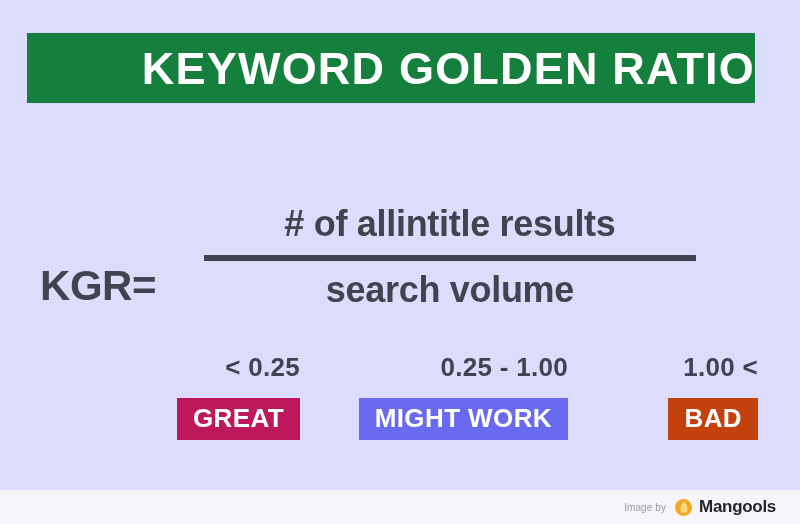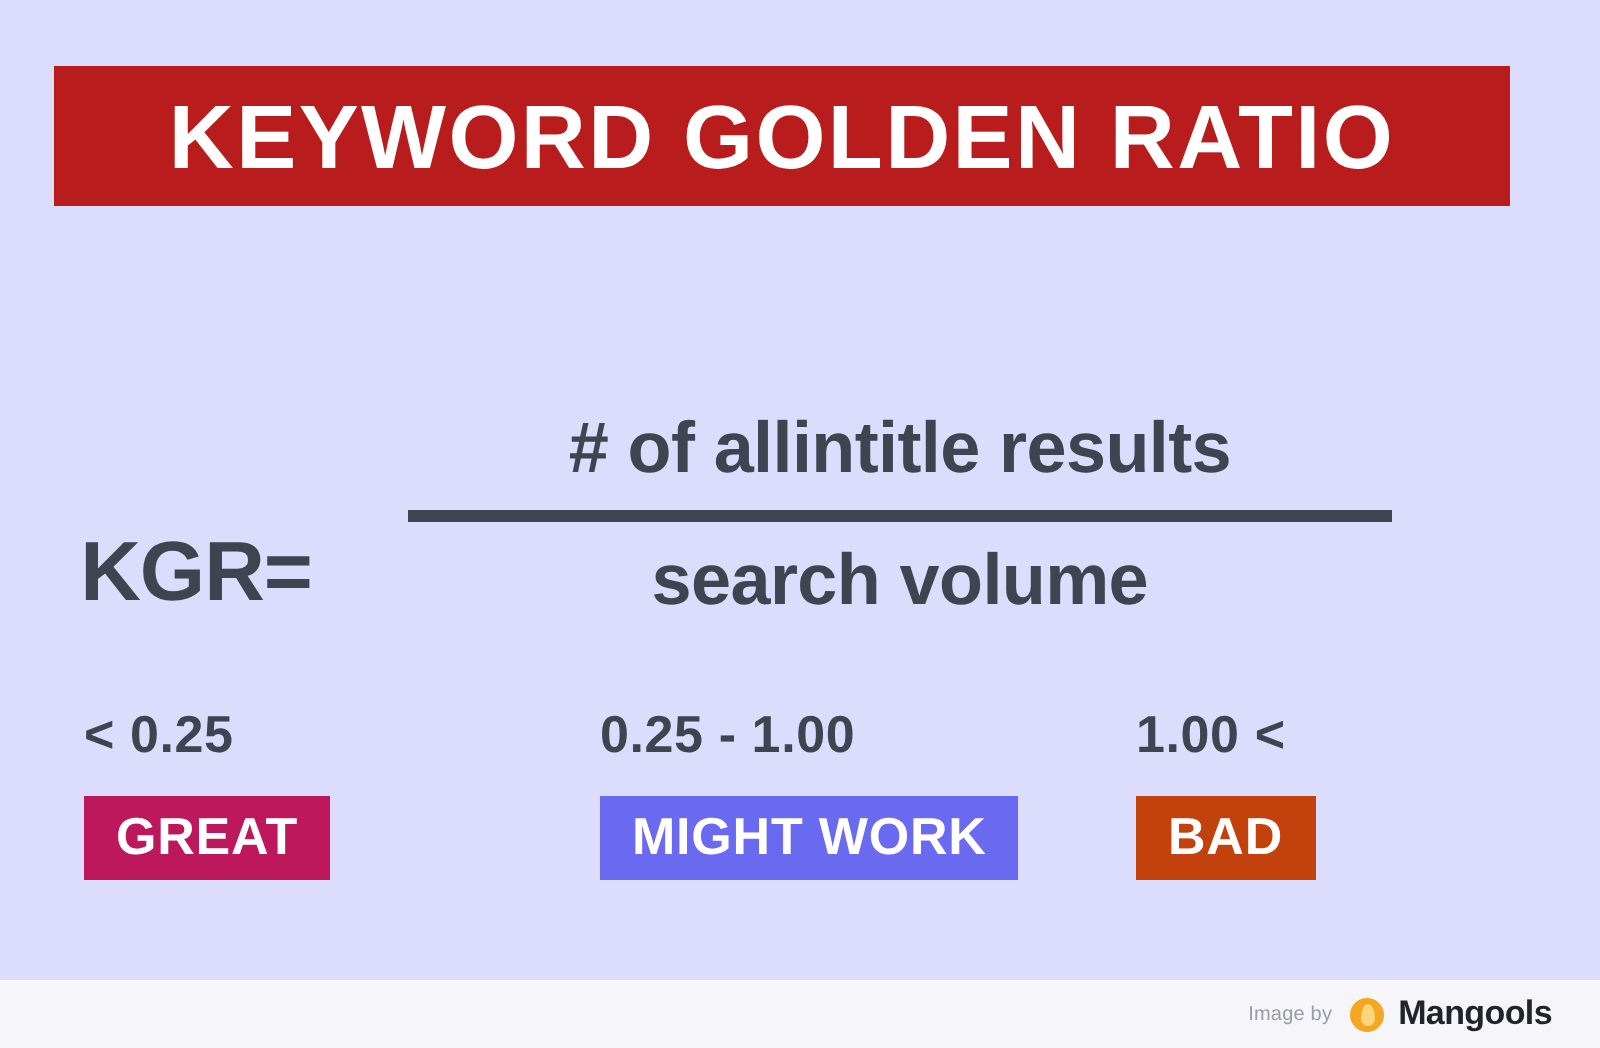--- a/index.html
+++ b/index.html
@@ -22,24 +22,24 @@
     box-sizing: border-box;
   }
 
   
   .title-banner {
     position: absolute;
     left: 27px;
     top: 33px;
     width: 728px;
     height: 70px;
-    background: #b91c1c;
+    background: #15803d;
     display: flex;
     align-items: center;
-    justify-content: center;
+    justify-content: flex-end;
   }
   .title-text {
     color: #ffffff;
     font-size: 45px;
     font-weight: bold;
     letter-spacing: 1.2px;
     line-height: 1;
     text-transform: uppercase;
     white-space: nowrap;
   }
@@ -90,21 +90,21 @@
     position: absolute;
     left: 0;
     top: 352px;
     width: 800px;
     display: flex;
     justify-content: center;
   }
   .threshold-col {
     display: flex;
     flex-direction: column;
-    align-items: flex-start;
+    align-items: flex-end;
   }
   .threshold-col.great      { width: 258px; }
   .threshold-col.might-work { width: 268px; }
   .threshold-col.bad        { width: 190px; }
 
   .threshold-range {
     color: #3e4450;
     font-size: 26px;
     font-weight: bold;
     letter-spacing: 0.3px;

